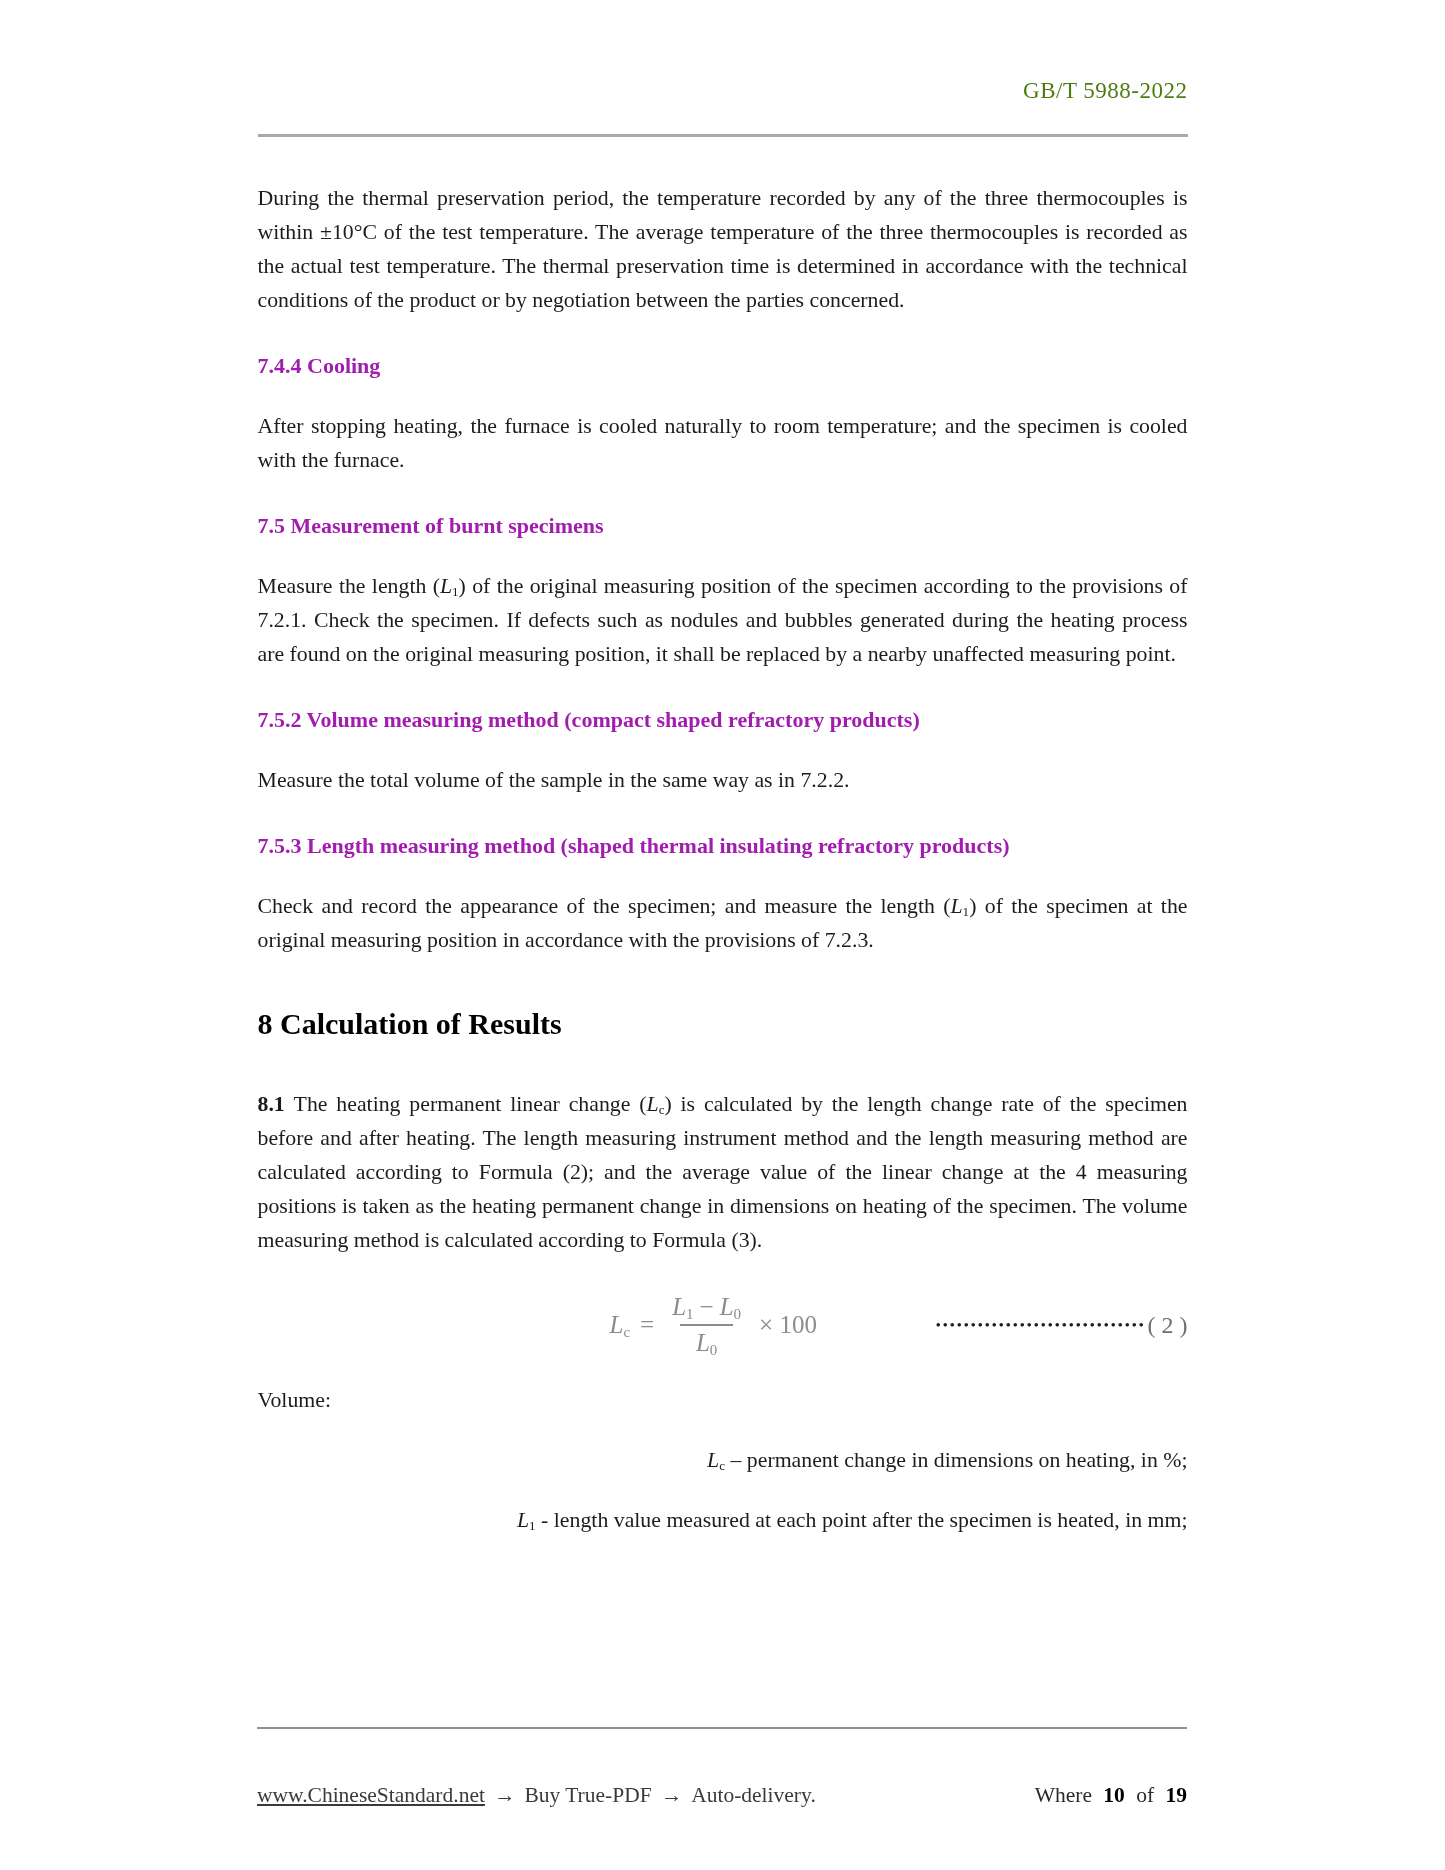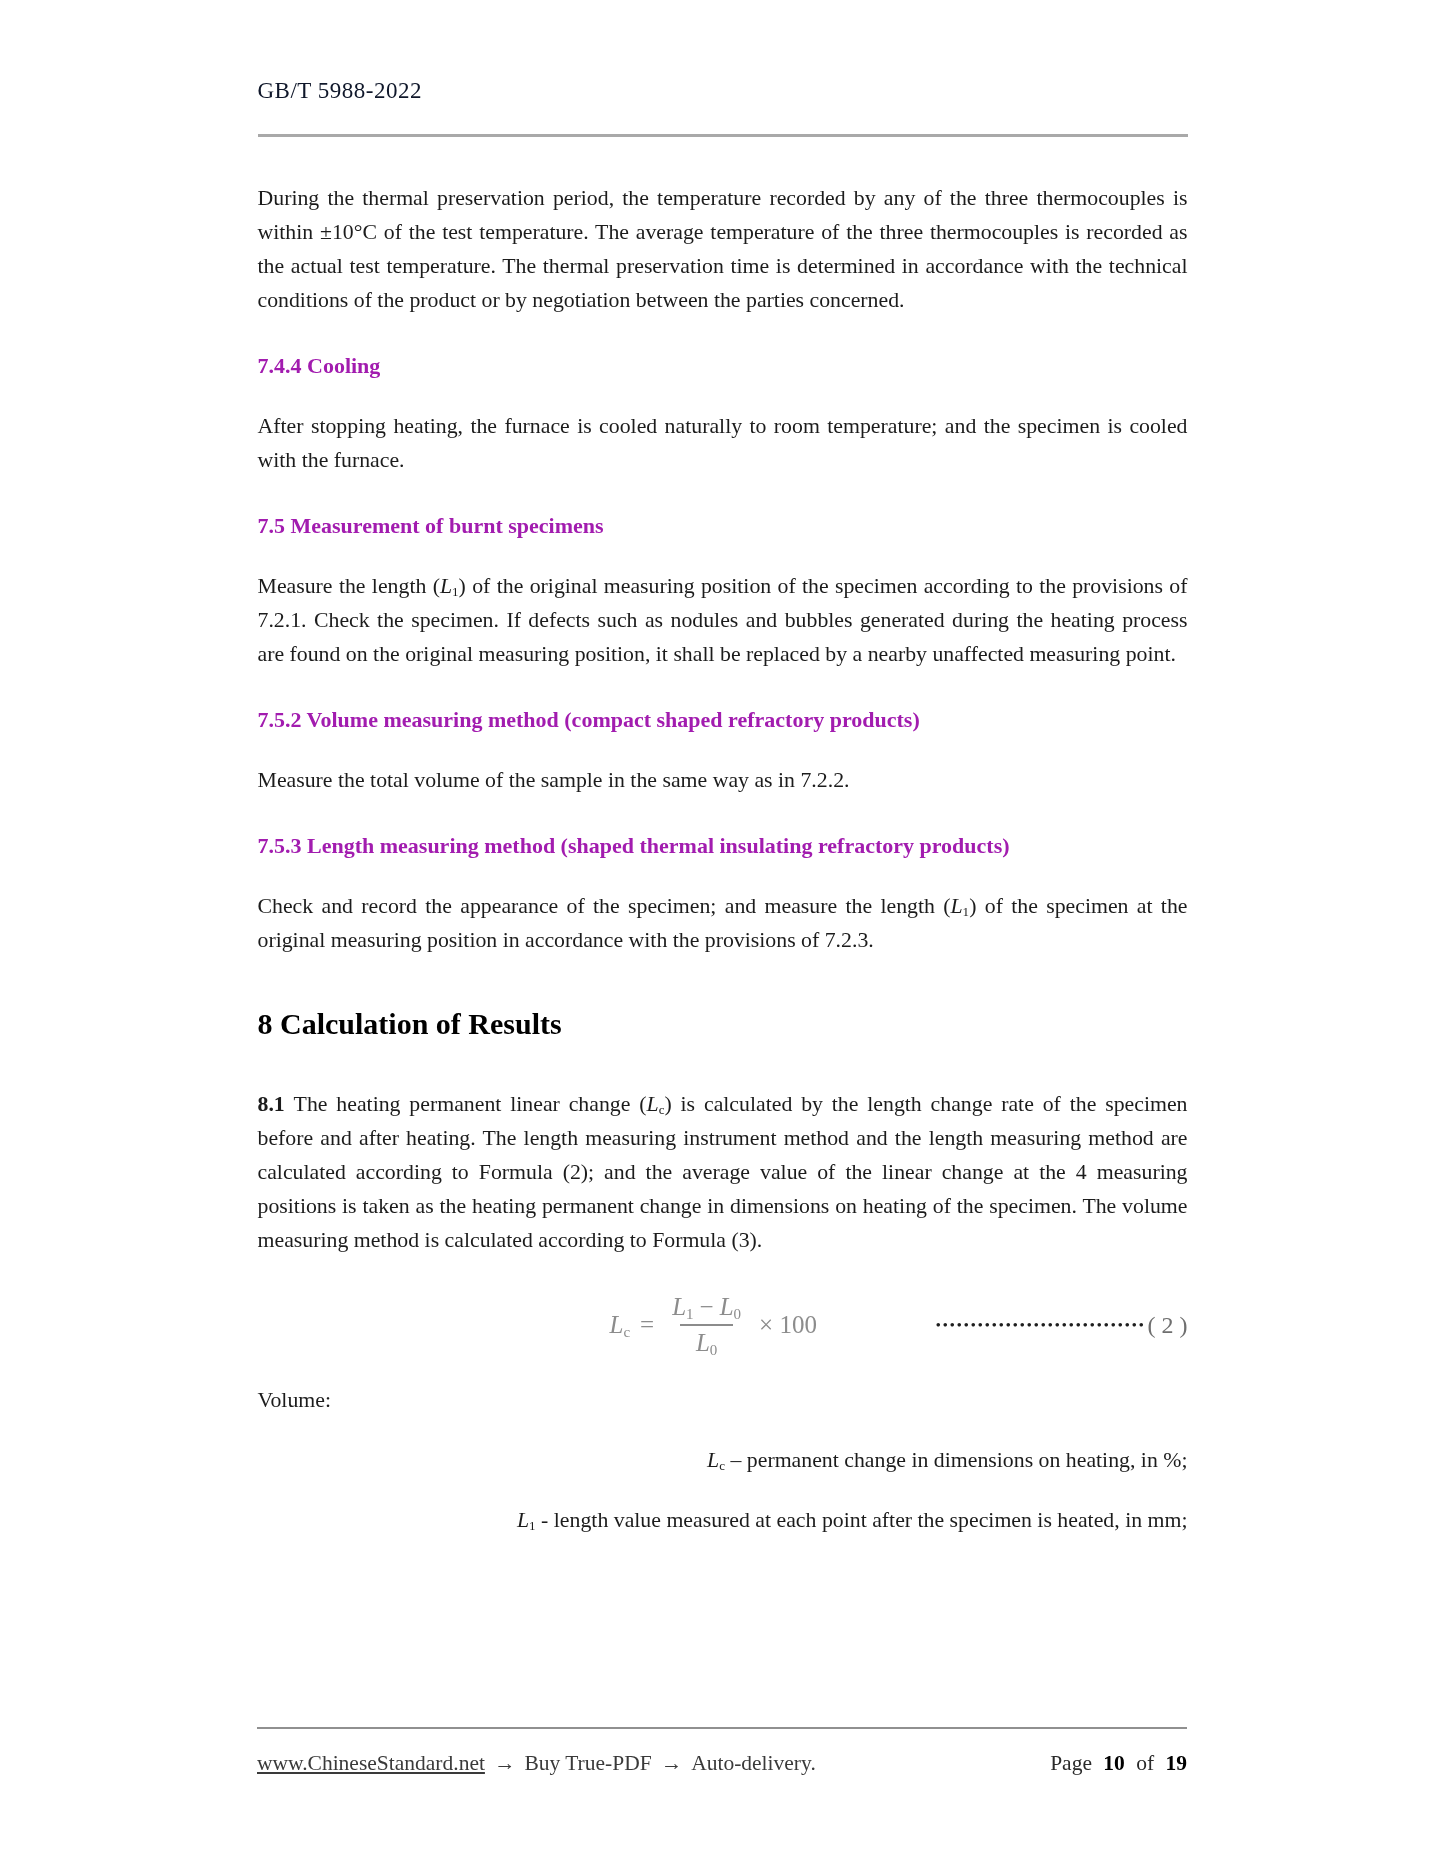--- a/index.html
+++ b/index.html
@@ -7,23 +7,23 @@
     position:relative;
     width:1445px; height:1870px;
     background:#ffffff;
     overflow:hidden;
     font-family:"Liberation Serif","DejaVu Serif",serif;
     color:#1c1c1c;
   }
   .content { width:930px; margin:0 auto; }
   .header-title {
     padding-top:78px;
-    text-align:left;
+    text-align:right;
     font-size:23px;
-    color:#0f172a;
+    color:#4d7c0f;
     letter-spacing:0.5px;
   }
   .top-rule { margin-top:30px; border-top:3px solid #a9a9a9; }
 
   p.body-p, p.def, p.where {
     font-size:21.8px;
     line-height:34px;
     margin:26px 0 0 0;
     text-align:justify;
   }
@@ -95,21 +95,21 @@
     top:1727px;
     border-top:2px solid #909090;
   }
   .footer-row {
     margin-top:22px;
     display:flex;
     align-items:baseline;
     font-size:21.5px;
     color:#3a3a3a;
   }
-  .footer-left { display:flex; align-items:flex-start; gap:9px; white-space:nowrap; }
+  .footer-left { display:flex; align-items:flex-start; gap:9px; white-space:nowrap;margin-top:32px; }
   .site-link { color:#3a3a3a; text-decoration:underline; cursor:pointer; }
   .footer-right { margin-left:auto; white-space:nowrap; color:#2a2a2a; }
   .footer-right .num { font-weight:bold; color:#000; }
   .footer-right span { margin-left:6px; }
   .footer-right span:first-child { margin-left:0; }
 </style>
 </head>
 <body>
 
 <div class="page">
@@ -168,20 +168,20 @@
   <div class="footer">
     <div class="footer-row">
       <div class="footer-left">
         <span class="site-link">www.ChineseStandard.net</span>
         <span>→</span>
         <span>Buy True-PDF</span>
         <span>→</span>
         <span>Auto-delivery.</span>
       </div>
       <div class="footer-right">
-        <span>Page</span>
+        <span>Where</span>
         <span class="num">10</span>
         <span>of</span>
         <span class="num">19</span>
       </div>
     </div>
   </div>
 </div>
 
 </body></html>

